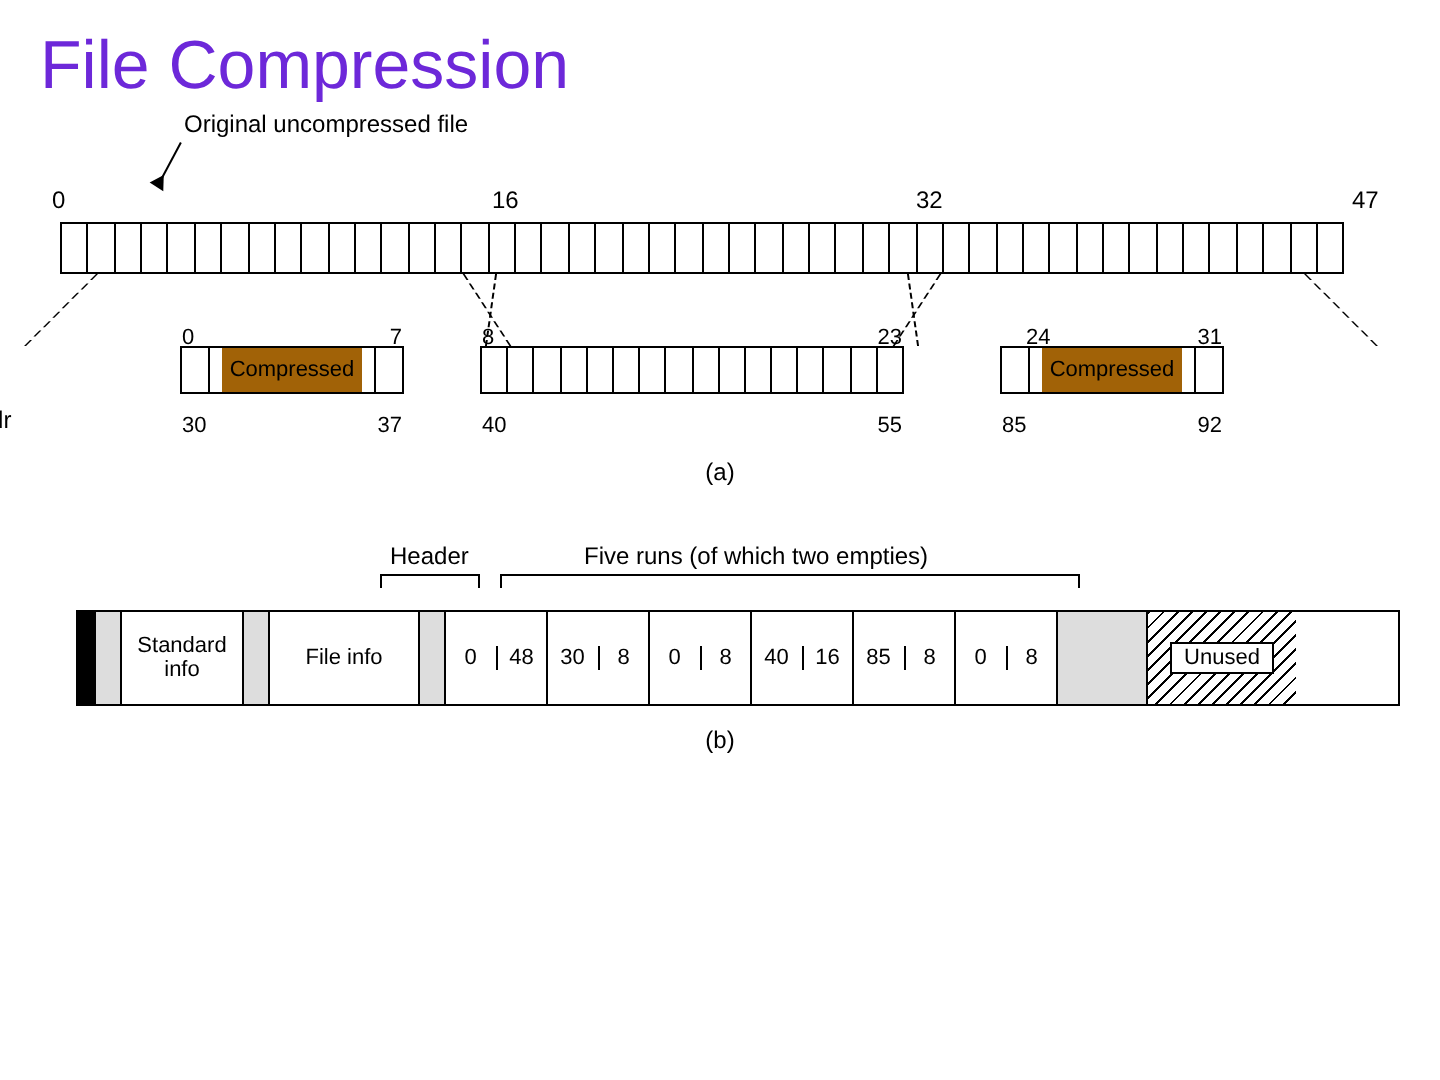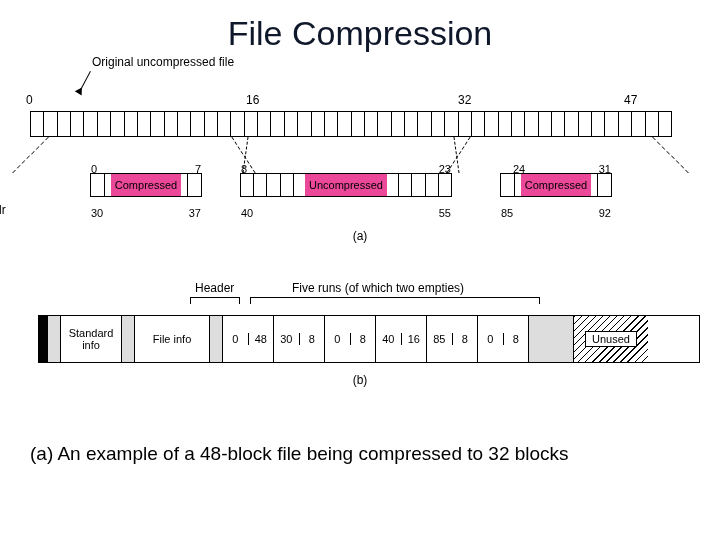--- a/index.html
+++ b/index.html
@@ -7,22 +7,21 @@
     padding: 10px 20px;
     font-family: Arial, Helvetica, sans-serif;
     font-size: 13px;
     color: #000;
     background: #fff;
     width: 720px;
     box-sizing: border-box;
   }
   h1 {
     font-family: "Comic Sans MS", cursive, sans-serif;
-    color: #0f172a;
-    text-align: center;
+    color: #6d28d9;
     font-weight: normal;
     font-size: 34px;
     margin: 4px 0 18px;
   }
   .fig {
     position: relative;
     margin: 0 auto;
   }
   
   .diagA {
@@ -102,21 +101,21 @@
     background: #fff;
   }
   .group .cells {
     position: absolute; inset:0; display:flex;
   }
   .group .cells .c { flex:1; border-right:1px solid #000; }
   .group .cells .c:last-child{border-right:none;}
   .group .glabel {
     position: relative;
     z-index: 2;
-    background: #ec4899;
+    background: #a16207;
     display: inline-block;
     padding: 0 4px;
   }
   .glabels-top { position:absolute; top:-16px; width:100%; font-size:11px; }
   .glabels-top span{position:absolute;}
   .daddr { position:absolute; left:-65px; top:30px; font-size:12px; }
   .glabels-bot { position:absolute; top:28px; width:100%; font-size:11px; }
   .glabels-bot span{position:absolute;}
 
   .dashed {
@@ -125,21 +124,21 @@
     height:36px;
     top:66px;
   }
   .figcap {
     text-align:center;
     font-size:12px;
     position:absolute;
     left:0; width:100%;
   }
   
-  .diagB { height: 130px; margin-top:10px; }
+  .diagB { height: 130px; }
   .runlabels { position:absolute; top:0; width:100%; font-size:12px; }
   .runlabels span{ position:absolute; }
   .brace {
     position:absolute;
     top:16px;
     border-top:1px solid #000;
     height:6px;
   }
   .brace::before,.brace::after{
     content:"";
@@ -189,21 +188,21 @@
 <div class="fig diagA">
   <div class="arrowwrap">
     <div class="arrowlabel">Original uncompressed file</div>
     <div class="arrowline"></div>
     <div class="arrowhead"></div>
   </div>
   <div class="ticklabels">
     <span style="left:6px">0</span>
     <span style="left:226px">16</span>
     <span style="left:438px">32</span>
-    <span style="left:604px">47</span>
+    <span style="left:656px">47</span>
   </div>
   <div class="strip" id="stripA">
       <div class="cell"></div>
       <div class="cell"></div>
       <div class="cell"></div>
       <div class="cell"></div>
       <div class="cell"></div>
       <div class="cell"></div>
       <div class="cell"></div>
       <div class="cell"></div>
@@ -297,21 +296,20 @@
           <div class="c"></div>
           <div class="c"></div>
           <div class="c"></div>
           <div class="c"></div>
           <div class="c"></div>
         </div>
       <div class="glabels-top">
         <span style="left:0">8</span>
         <span style="right:0">23</span>
       </div>
-      <span class="glabel">Uncompressed</span>
       <div class="glabels-bot">
         <span style="left:0">40</span>
         <span style="right:0">55</span>
       </div>
     </div>
 
     <div class="group" style="left:480px; width:110px;">
       <div class="cells" id="g2cells">
           <div class="c"></div>
           <div class="c"></div>
@@ -378,14 +376,13 @@
       </div>
       <div class="rcell" style="flex: 0 0 40px; background: rgb(221, 221, 221);"></div>
       <div class="rcell hatched" style="flex: 0 0 70px;">
         <div style="background: rgb(255, 255, 255); border: 1px solid rgb(0, 0, 0); padding: 1px 6px;">Unused</div>
       </div>
     </div>
   <div class="figcap" style="top:92px;">(b)</div>
 </div>
 
 <div class="caption">
-  <div>(a) An example of a 48-block file being compressed to 32 blocks</div>
 </div>
 
 </body></html>

